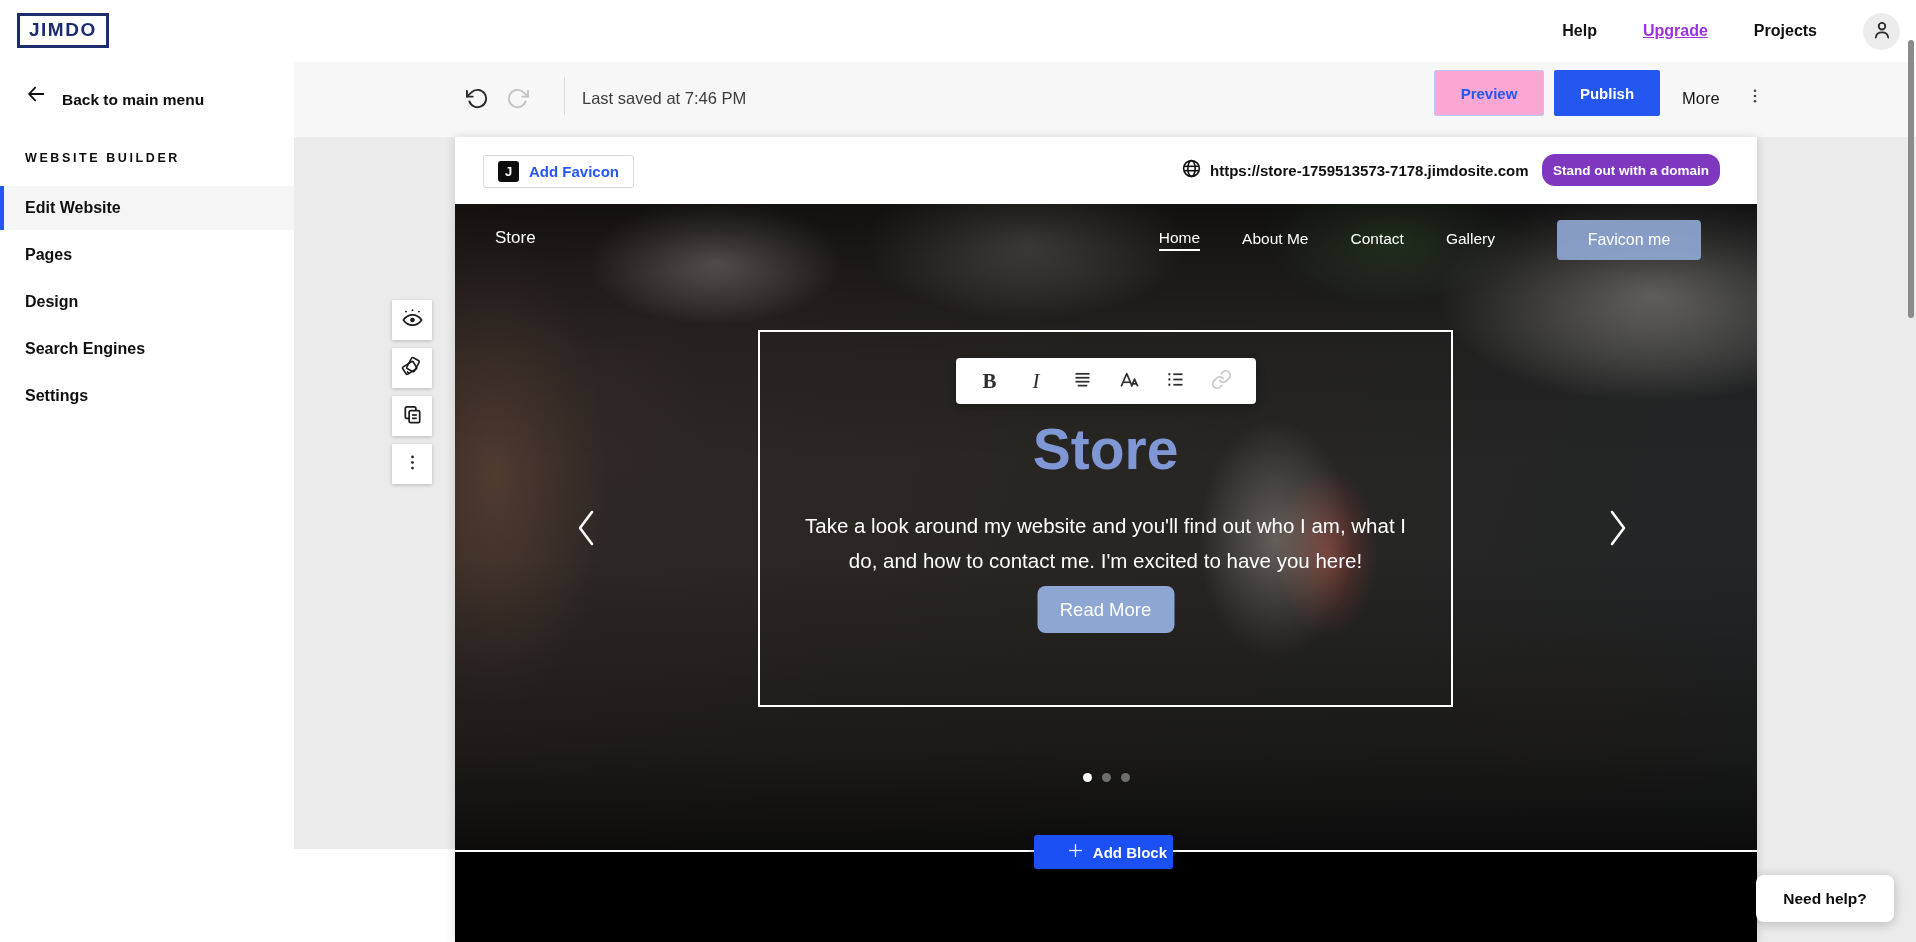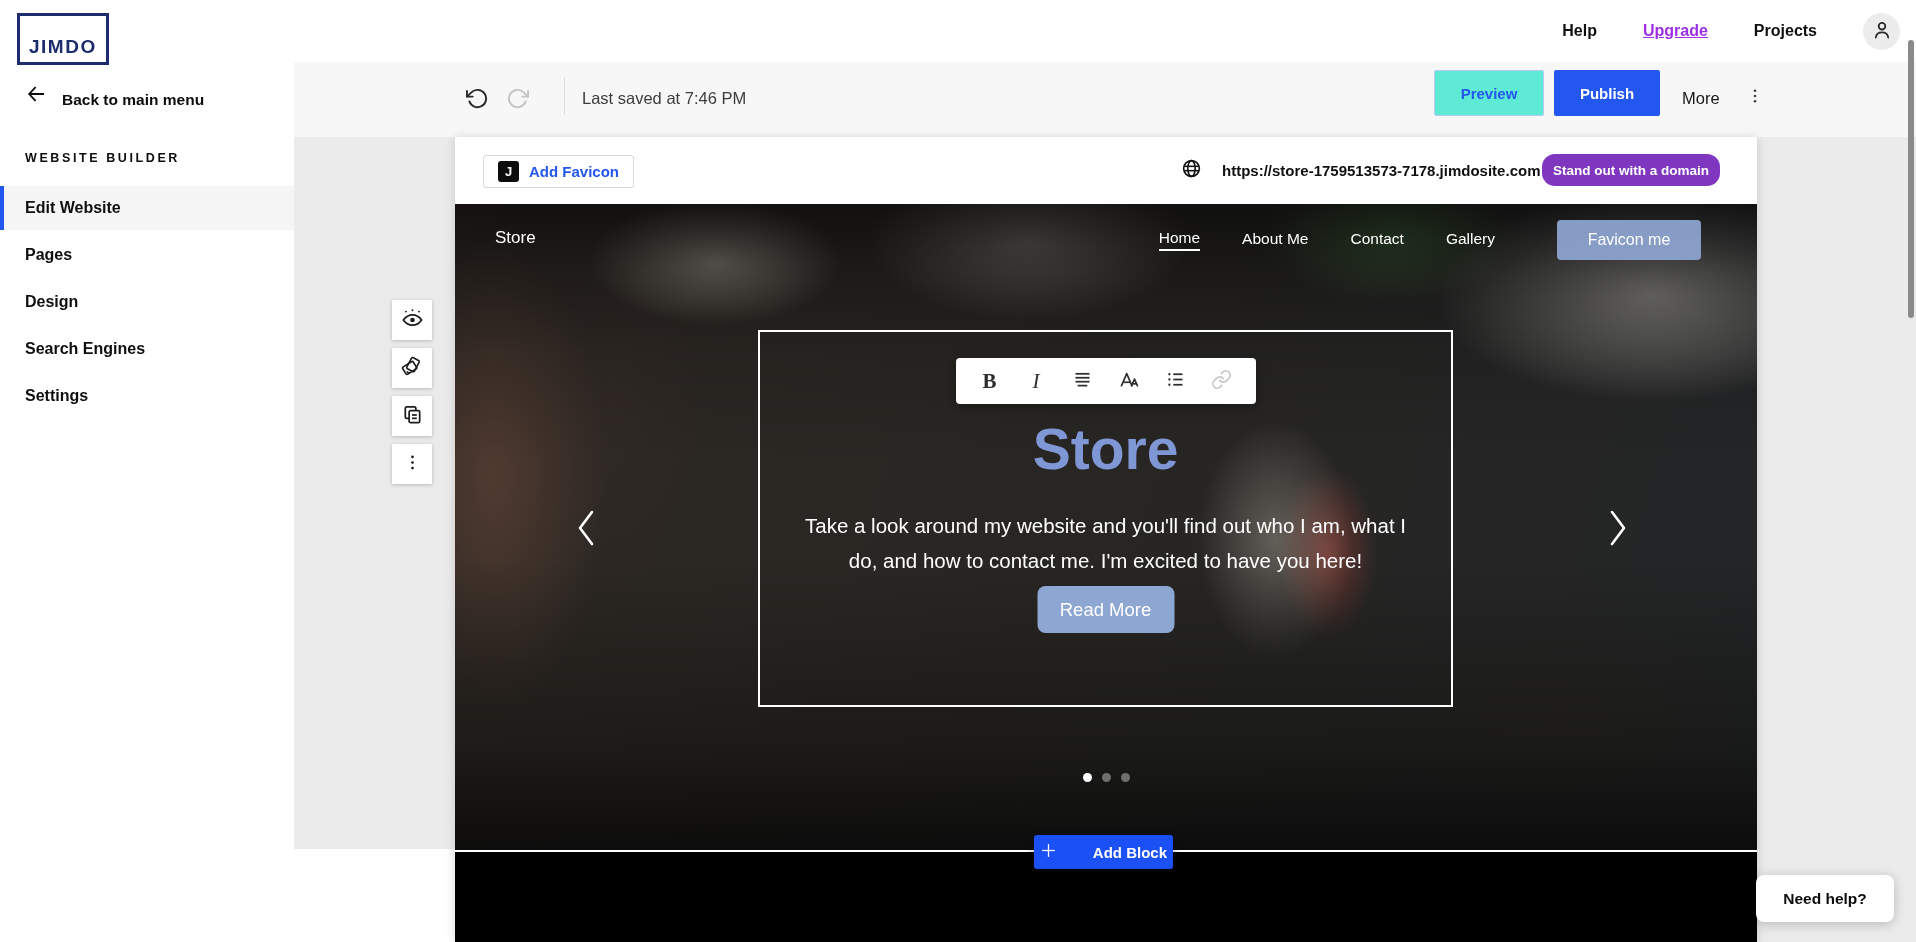--- a/index.html
+++ b/index.html
@@ -3,21 +3,21 @@
 <meta charset="utf-8">
 <style>
   html,body{margin:0;padding:0;background:#ebebeb;}
   *{box-sizing:border-box;font-family:"Liberation Sans",sans-serif;}
   button{cursor:pointer;}
   .stage{position:relative;width:1916px;height:942px;overflow:hidden;background:#ebebeb;}
 
   
   .app-header{position:absolute;left:0;top:0;width:1916px;height:62px;background:#fff;z-index:30;}
   .logo-box{position:absolute;left:17px;top:13px;border:3px solid #1C2C6C;color:#1C2C6C;
-    font-weight:800;font-size:19px;letter-spacing:1.5px;padding:20px 9px 4px;background:#fff;cursor:pointer;}
+    font-weight:800;font-size:19px;letter-spacing:1.5px;padding:3px 9px 4px;background:#fff;cursor:pointer;}
   .top-nav{position:absolute;right:16px;top:0;height:62px;display:flex;align-items:center;gap:46px;}
   .top-link{font-size:16px;font-weight:700;color:#101010;background:none;border:none;padding:0;}
   .top-link.upgrade{color:#9D30E5;text-decoration:underline;}
   .avatar{width:37px;height:37px;border-radius:50%;background:#ececec;display:flex;align-items:center;
     justify-content:center;color:#2b2b2b;border:none;padding:0;}
 
   
   .sidebar{position:absolute;left:0;top:62px;width:294px;height:880px;background:#fff;z-index:20;}
   .back-row{position:absolute;left:25px;top:21px;display:flex;gap:15px;align-items:flex-end;
     font-size:15.5px;font-weight:700;color:#0d0d0d;background:none;border:none;padding:0;}
@@ -29,21 +29,21 @@
 
   
   .toolbar-band{position:absolute;left:294px;top:62px;width:1622px;height:75px;background:#f7f7f7;}
   .icon-btn{position:absolute;background:none;border:none;padding:0;color:#2b2b2b;}
   .icon-btn.disabled{color:#c3c3c3;}
   .undo{left:172px;top:25px;}
   .redo{left:212px;top:25px;}
   .band-divider{position:absolute;left:270px;top:15px;width:1px;height:38px;background:#dcdcdc;}
   .last-saved{position:absolute;left:288px;top:0;height:72px;display:flex;align-items:center;
     font-size:16.5px;color:#3c3c3c;}
-  .btn-preview{position:absolute;left:1140px;top:8px;width:110px;height:46px;background:#5eead4;
+  .btn-preview{position:absolute;left:1140px;top:8px;width:110px;height:46px;background:#f9a8d4;
     border:1px solid #b9c8f2;color:#2456F0;font-weight:700;font-size:15px;border-radius:2px;}
   .btn-publish{position:absolute;left:1260px;top:8px;width:106px;height:46px;background:#2456F0;
     border:none;color:#fff;font-weight:700;font-size:15px;border-radius:2px;}
   .more-btn{position:absolute;left:1382px;top:13px;height:46px;display:flex;align-items:center;gap:26px;
     font-size:16.5px;color:#161616;background:none;border:none;}
 
   .gutter-white{position:absolute;left:294px;top:849px;width:161px;height:93px;background:#fff;}
 
   
   .tool-stack{position:absolute;left:392px;top:300px;display:flex;flex-direction:column;gap:8px;z-index:25;}
@@ -51,21 +51,21 @@
     display:flex;align-items:center;justify-content:center;color:#1c1c1c;padding:0;}
 
   
   .preview-card{position:absolute;left:455px;top:137px;width:1302px;height:805px;background:#fff;
     box-shadow:0 1px 10px rgba(0,0,0,.15);overflow:hidden;}
   .favicon-bar{position:absolute;left:0;top:0;width:100%;height:67px;background:#fff;}
   .add-favicon{position:absolute;left:28px;top:18px;height:33px;display:flex;align-items:center;gap:10px;
     padding:0 14px;border:1px solid #d8d8d8;background:#fff;border-radius:3px;font-size:15px;font-weight:700;color:#2456F0;}
   .favicon-chip{width:21px;height:21px;background:#0d0d0d;border-radius:3px;color:#fff;font-weight:800;
     font-size:13px;display:flex;align-items:center;justify-content:center;}
-  .url-group{position:absolute;left:726px;top:0;height:67px;display:flex;align-items:center;gap:20px;color:#101010;}
+  .url-group{position:absolute;left:726px;top:0;height:67px;display:flex;align-items:center;gap:8px;color:#101010;}
   .site-url{font-size:15px;font-weight:700;color:#101010;text-decoration:none;}
   .domain-btn{position:absolute;left:1087px;top:17px;width:178px;height:32px;background:#7E37BE;color:#fff;
     font-size:13.5px;font-weight:700;border:none;border-radius:13px;}
 
   
   .hero{position:absolute;left:0;top:67px;width:1302px;height:646px;background-color:#232220;
     background-image:
       linear-gradient(180deg, rgba(0,0,0,.58) 0px, rgba(0,0,0,.32) 70px, rgba(0,0,0,.12) 150px, rgba(0,0,0,0) 260px),
       linear-gradient(0deg, rgba(8,8,8,.85) 0%, rgba(12,12,10,.45) 16%, rgba(0,0,0,0) 45%),
       radial-gradient(ellipse 180px 90px at 20% 9%, rgba(205,200,188,.5), rgba(0,0,0,0) 70%),
@@ -105,21 +105,21 @@
   .dots{position:absolute;top:569px;left:0;width:100%;display:flex;justify-content:center;gap:10px;}
   .dot{width:9px;height:9px;border-radius:50%;background:rgba(255,255,255,.38);border:none;padding:0;}
   .dot.active{background:#fff;}
 
   .section-black{position:absolute;left:0;top:713px;width:100%;height:92px;background:#000;
     border-top:2px solid #fff;overflow:hidden;}
   .about-title{margin-top:84px;text-align:center;font-size:46px;font-weight:700;color:#8097D6;cursor:text;}
 
   .add-block{position:absolute;left:1034px;top:835px;width:139px;height:34px;background:#1b50f5;color:#fff;
     font-size:15px;font-weight:700;border:none;border-radius:3px;display:flex;align-items:center;
-    justify-content:space-between;gap:9px;box-shadow:0 2px 8px rgba(0,0,0,.35);z-index:40;}
+    justify-content:flex-end;gap:9px;box-shadow:0 2px 8px rgba(0,0,0,.35);z-index:40;}
 
   .need-help{position:absolute;left:1756px;top:875px;width:138px;height:47px;background:#fff;border:none;
     border-radius:8px;box-shadow:0 2px 12px rgba(0,0,0,.22);font-size:15.5px;font-weight:800;color:#0c0c0c;z-index:50;}
 
   .scrollbar-thumb{position:absolute;right:2px;top:40px;width:6px;height:278px;background:#8a8a8a;
     border-radius:3px;z-index:60;cursor:pointer;}
 </style>
 </head>
 <body>
 

